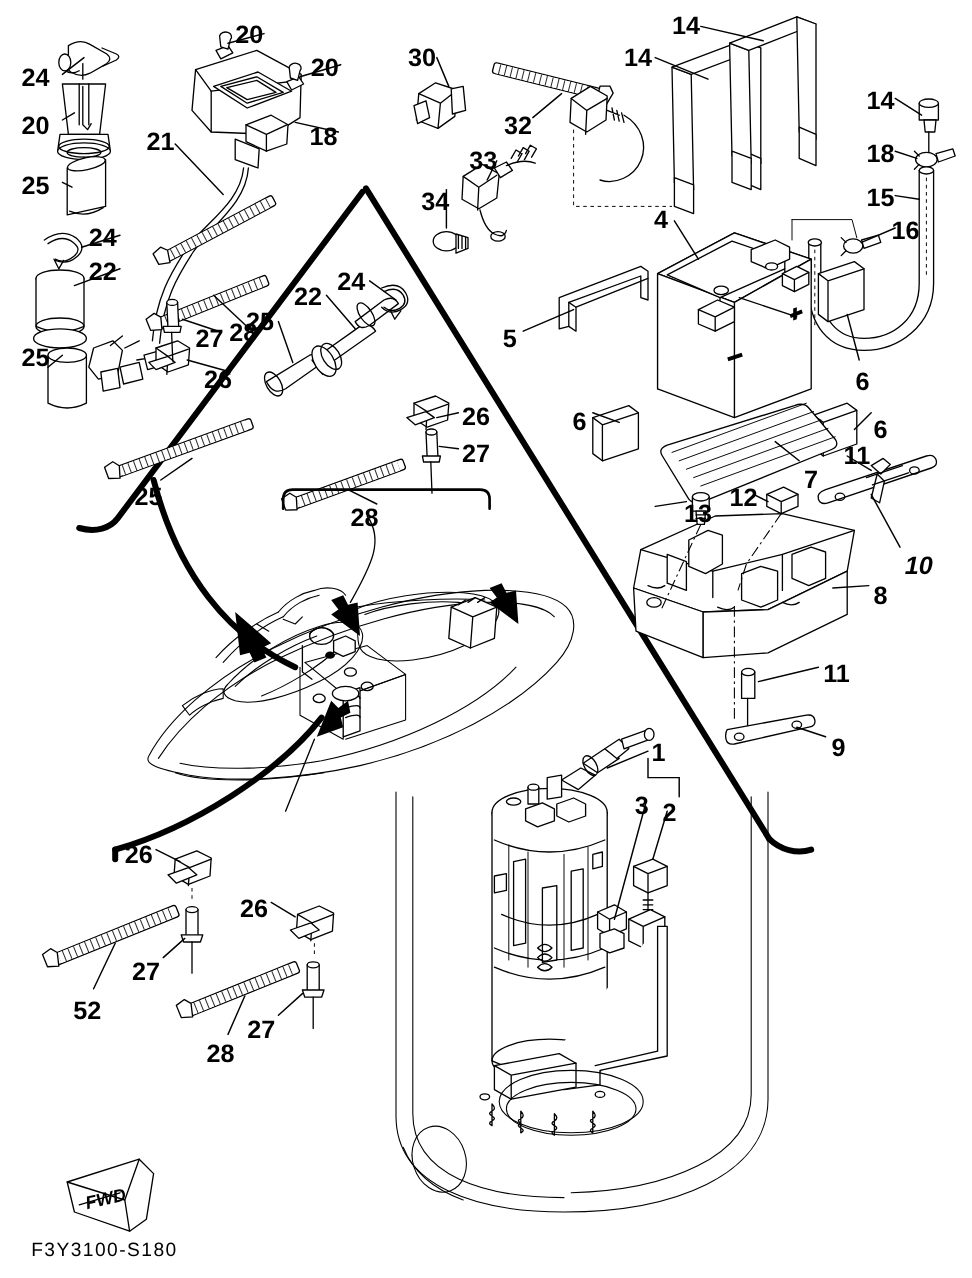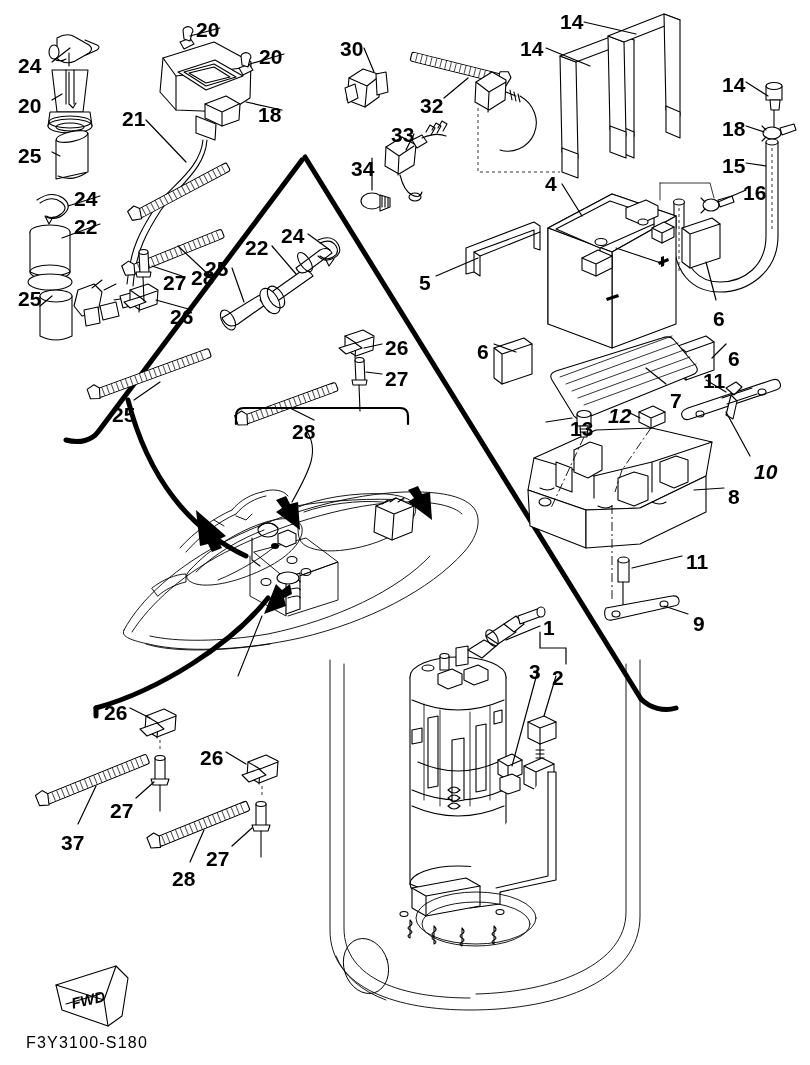--- a/index.html
+++ b/index.html
@@ -569,31 +569,31 @@
       <div class="lbl" style="left: 477px; top: 341px;">6</div>
       <div class="lbl" style="left: 728px; top: 348px;">6</div>
       <div class="lbl" style="left: 670px; top: 390px;">7</div>
       <div class="lbl" style="left: 385px; top: 337px;">26</div>
       <div class="lbl" style="left: 385px; top: 368px;">27</div>
       <div class="lbl" style="left: 112px; top: 404px;">25</div>
       <div class="lbl" style="left: 292px; top: 421px;">28</div>
       <div class="lbl" style="left: 703px; top: 370px;">11</div>
       <div class="lbl" style="left: 754px; top: 461px; font-style: italic;">10</div>
       <div class="lbl" style="left: 522px; top: 418px; margin-left: 48px;">13</div>
-      <div class="lbl" style="left: 608px; top: 405px; font-style: italic;">12</div>
+      <div class="lbl" style="left: 608px; top: 405px;">12</div>
       <div class="lbl" style="left: 728px; top: 486px;">8</div>
       <div class="lbl" style="left: 686px; top: 551px;">11</div>
       <div class="lbl" style="left: 693px; top: 613px;">9</div>
       <div class="lbl" style="left: 543px; top: 617px;">1</div>
       <div class="lbl" style="left: 529px; top: 661px;">3</div>
       <div class="lbl" style="left: 552px; top: 667px;">2</div>
       <div class="lbl" style="left: 104px; top: 702px;">26</div>
       <div class="lbl" style="left: 200px; top: 747px;">26</div>
       <div class="lbl" style="left: 110px; top: 800px;">27</div>
-      <div class="lbl" style="left: 61px; top: 832px;">37</div>
+      <div class="lbl" style="left: 61px; top: 832px;">52</div>
       <div class="lbl" style="left: 206px; top: 848px;">27</div>
       <div class="lbl" style="left: 172px; top: 868px;">28</div>
     </div>
 
   <div id="fwdtxt">FWD</div>
   <div id="diagcode">F3Y3100-S180</div>
 
 </div>
 
 </body></html>

